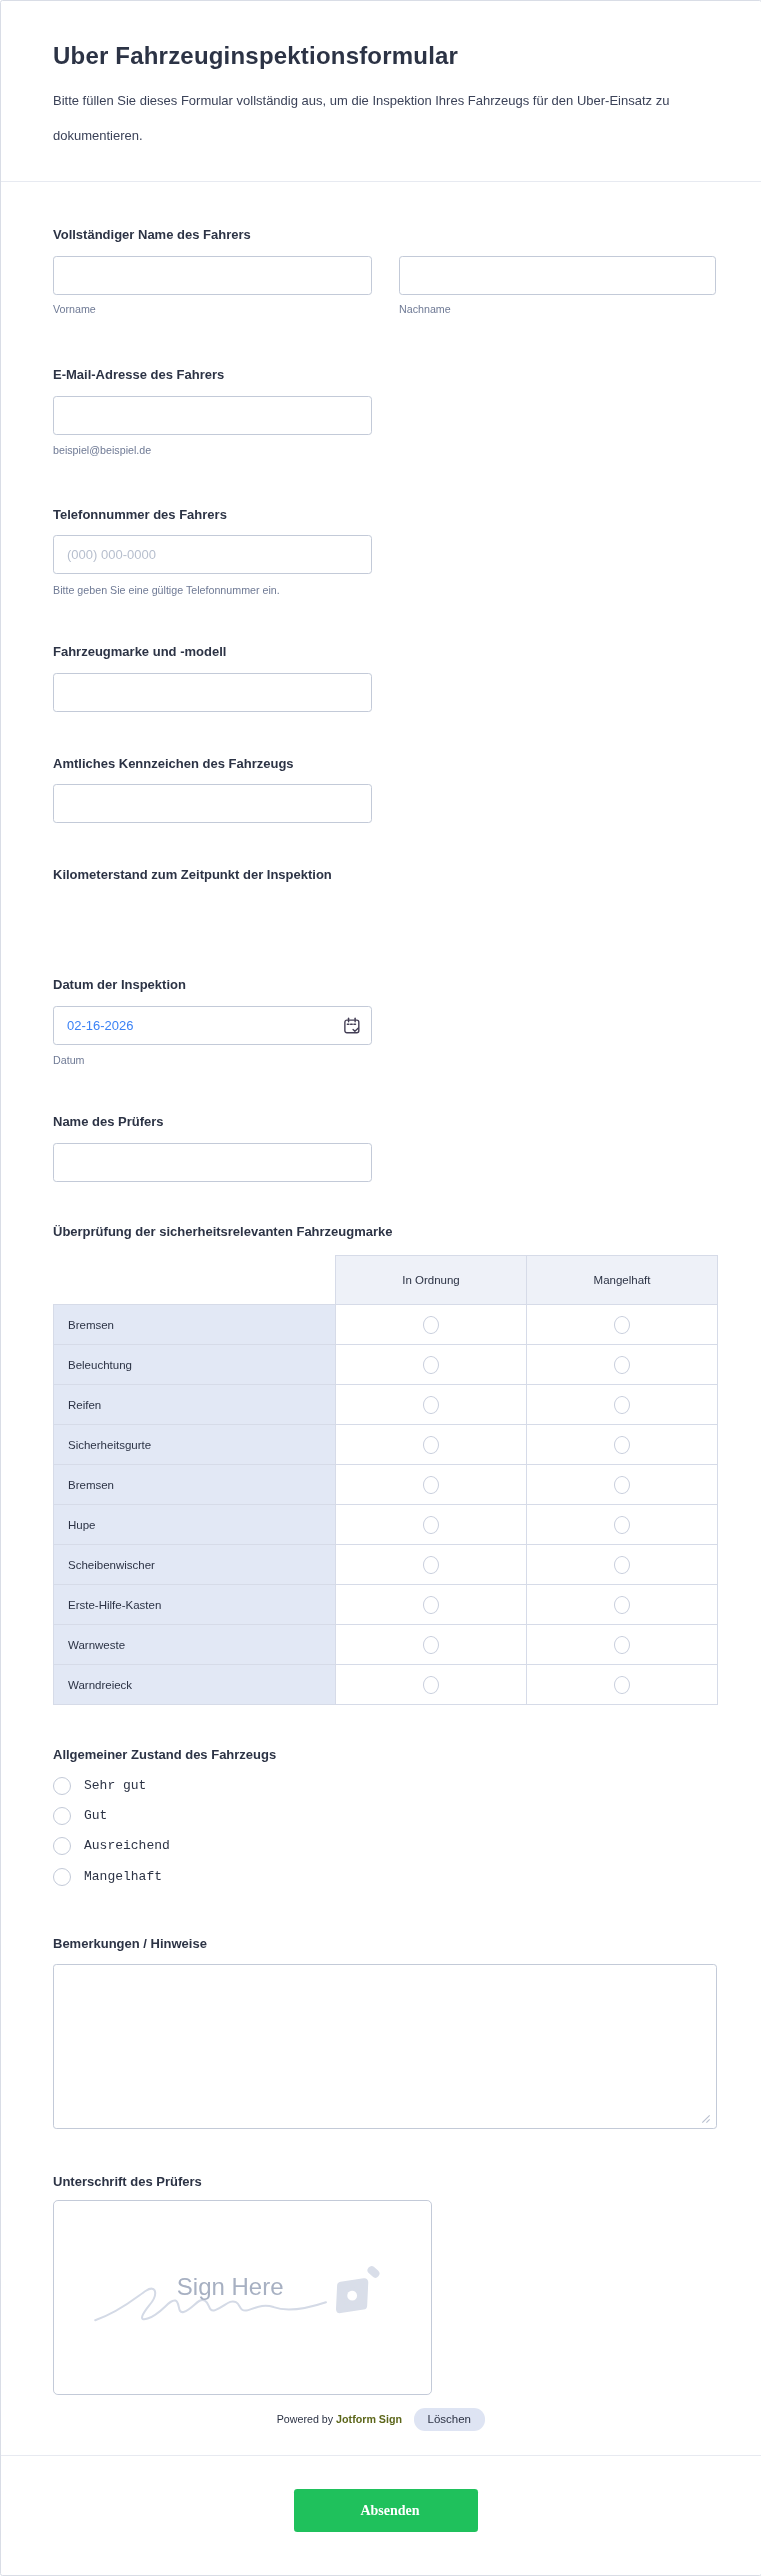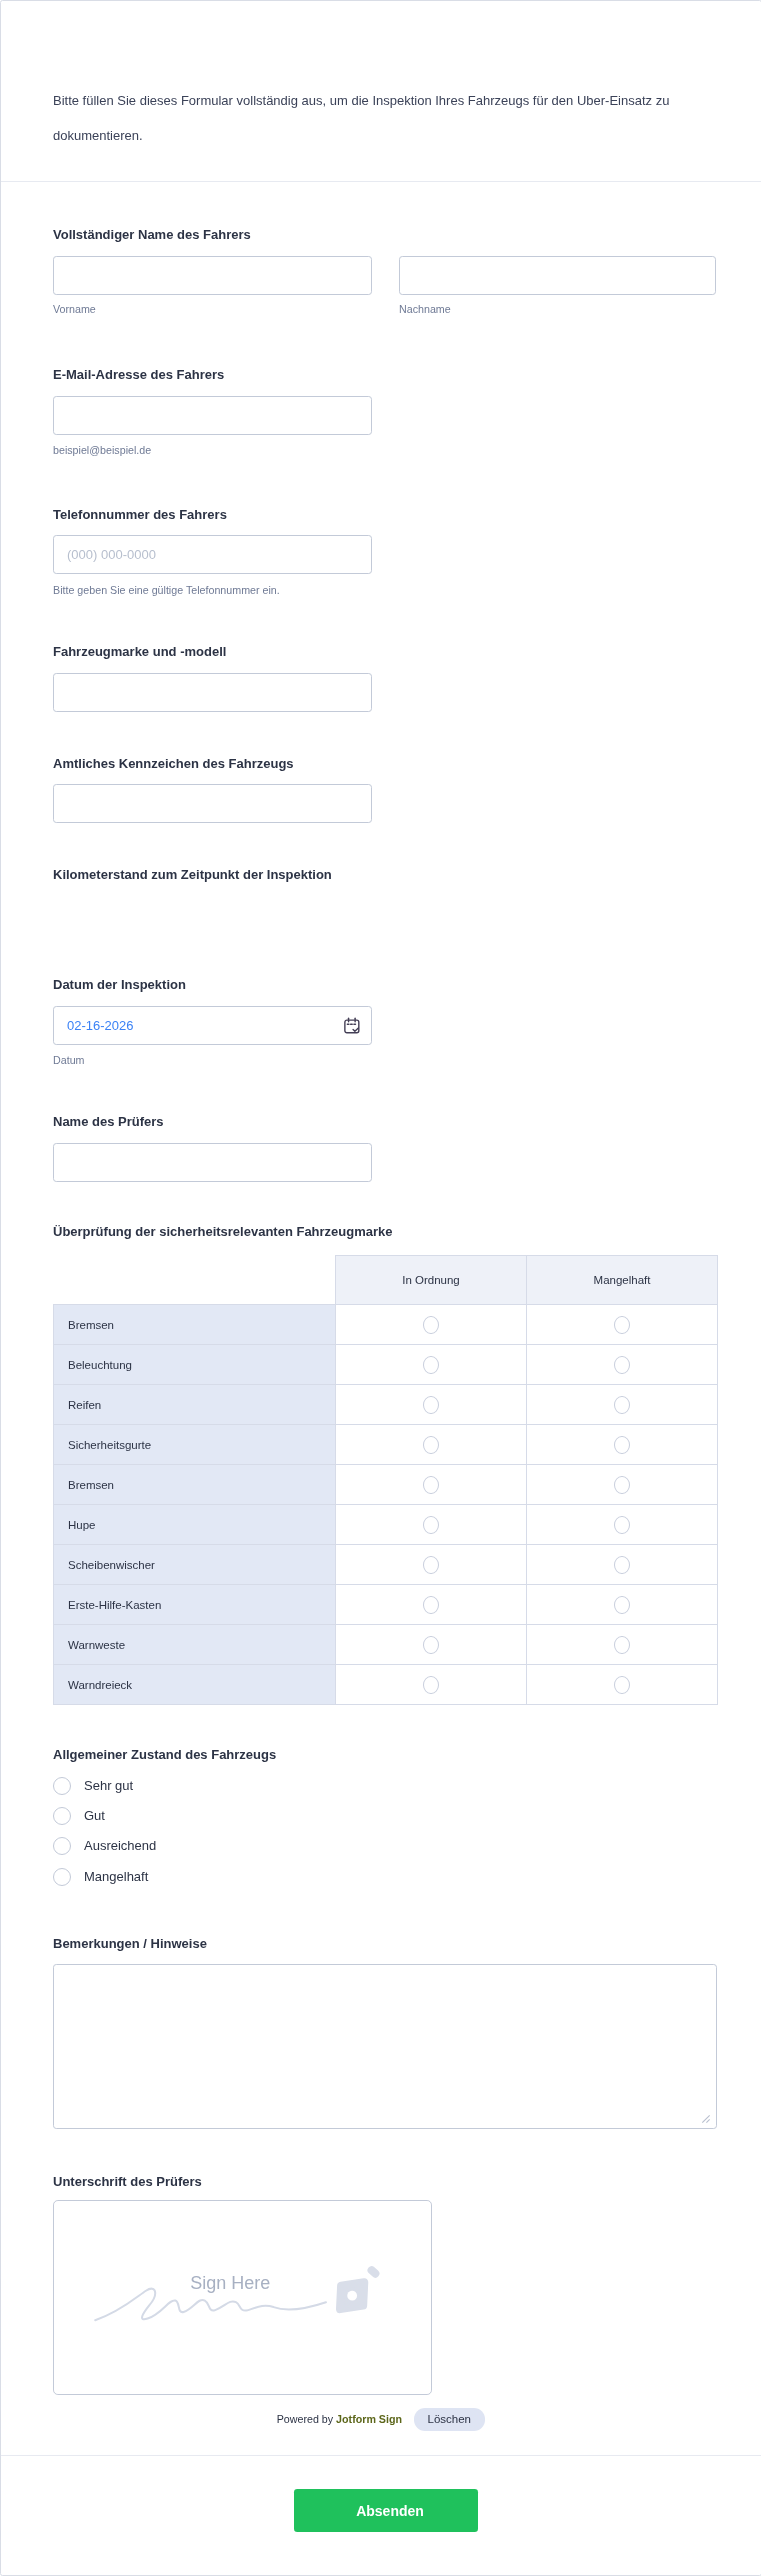--- a/index.html
+++ b/index.html
@@ -96,40 +96,40 @@
     vertical-align: middle;
     cursor: pointer;
   }
 
   .opt-row { left: 52px; height: 19.7px; display: flex; align-items: center; gap: 13px; }
   .opt-circle {
     width: 18px; height: 18px; flex: 0 0 18px;
     border: 0.8px solid #c3cad8; border-radius: 50%;
     background: #fff; cursor: pointer;
   }
-  .opt-text { font-size: 13px; color: #2c3345; }
+  .opt-text { font-size: 13px; color: #2c3345; font-family: Liberation Mono, monospace; }
 
   .remarks-area {
     left: 52px; top: 1963px; width: 664px; height: 165px;
     border: 0.8px solid #c3cad8; border-radius: 3.3px;
     resize: none; outline: none; background: #fff;
     font-family: "Liberation Sans", "DejaVu Sans", sans-serif;
     font-size: 13px; color: #2c3345; padding: 8.2px 11.5px;
   }
   .resize-grip { left: 698px; top: 2111px; width: 11.5px; height: 11.5px; pointer-events: none; }
 
   .sig-box {
     left: 52px; top: 2199px; width: 379px; height: 195px;
     border: 0.8px solid #c3cad8; border-radius: 4.9px;
     background: #fff; cursor: crosshair;
   }
   .sign-here {
     position: absolute; left: 0; right: 24.6px; top: 72px;
     text-align: center;
-    font-size: 18px; color: #a7b0c2;
+    font-size: 24px; color: #a7b0c2;
   }
   .sig-art { position: absolute; left: 33px; top: 57px; }
 
   .powered-row {
     left: 52px; top: 2406px; width: 432px; height: 24.6px;
     display: flex; align-items: center; justify-content: flex-end; gap: 11.5px;
   }
   .powered-text { font-size: 10.7px; color: #2c3345; }
   .powered-text b { color: #5c661a; font-weight: 700; }
   .clear-btn {
@@ -137,31 +137,32 @@
     background: #dee4f3; color: #2c3345;
     border: none; border-radius: 11px;
     font-family: "Liberation Sans", "DejaVu Sans", sans-serif;
     font-size: 11.5px; cursor: pointer;
   }
 
   .submit-btn {
     left: 293px; top: 2488px; width: 184px; height: 43px;
     background: #1fc15c; color: #ffffff;
     border: none; border-radius: 3.3px;
-    font-family: Liberation Sans, sans-serif;
+    font-family: Liberation Serif, serif;
     font-size: 14px; font-weight: 700;
     cursor: pointer;
     padding-left: 8px;
   }
 </style>
 </head>
 <body>
 
 <div class="page">
 
+  <h1 class="abs form-title">Uber Fahrzeuginspektionsformular</h1>
   <p class="abs form-subtitle">Bitte füllen Sie dieses Formular vollständig aus, um die Inspektion Ihres Fahrzeugs für den Uber-Einsatz zu dokumentieren.</p>
   <div class="abs divider" style="top:180px"></div>
 
   <div class="abs q-label" style="top:226px">Vollständiger Name des Fahrers</div>
   <input class="abs text-input" style="left: 52px; top: 255px; width: 319px;" type="text">
   <input class="abs text-input" style="left: 398px; top: 255px; width: 317px;" type="text">
   <div class="abs sub-label" style="left:52px; top:302px">Vorname</div>
   <div class="abs sub-label" style="left:398px; top:302px">Nachname</div>
 
   <div class="abs q-label" style="top:366px">E-Mail-Adresse des Fahrers</div>

